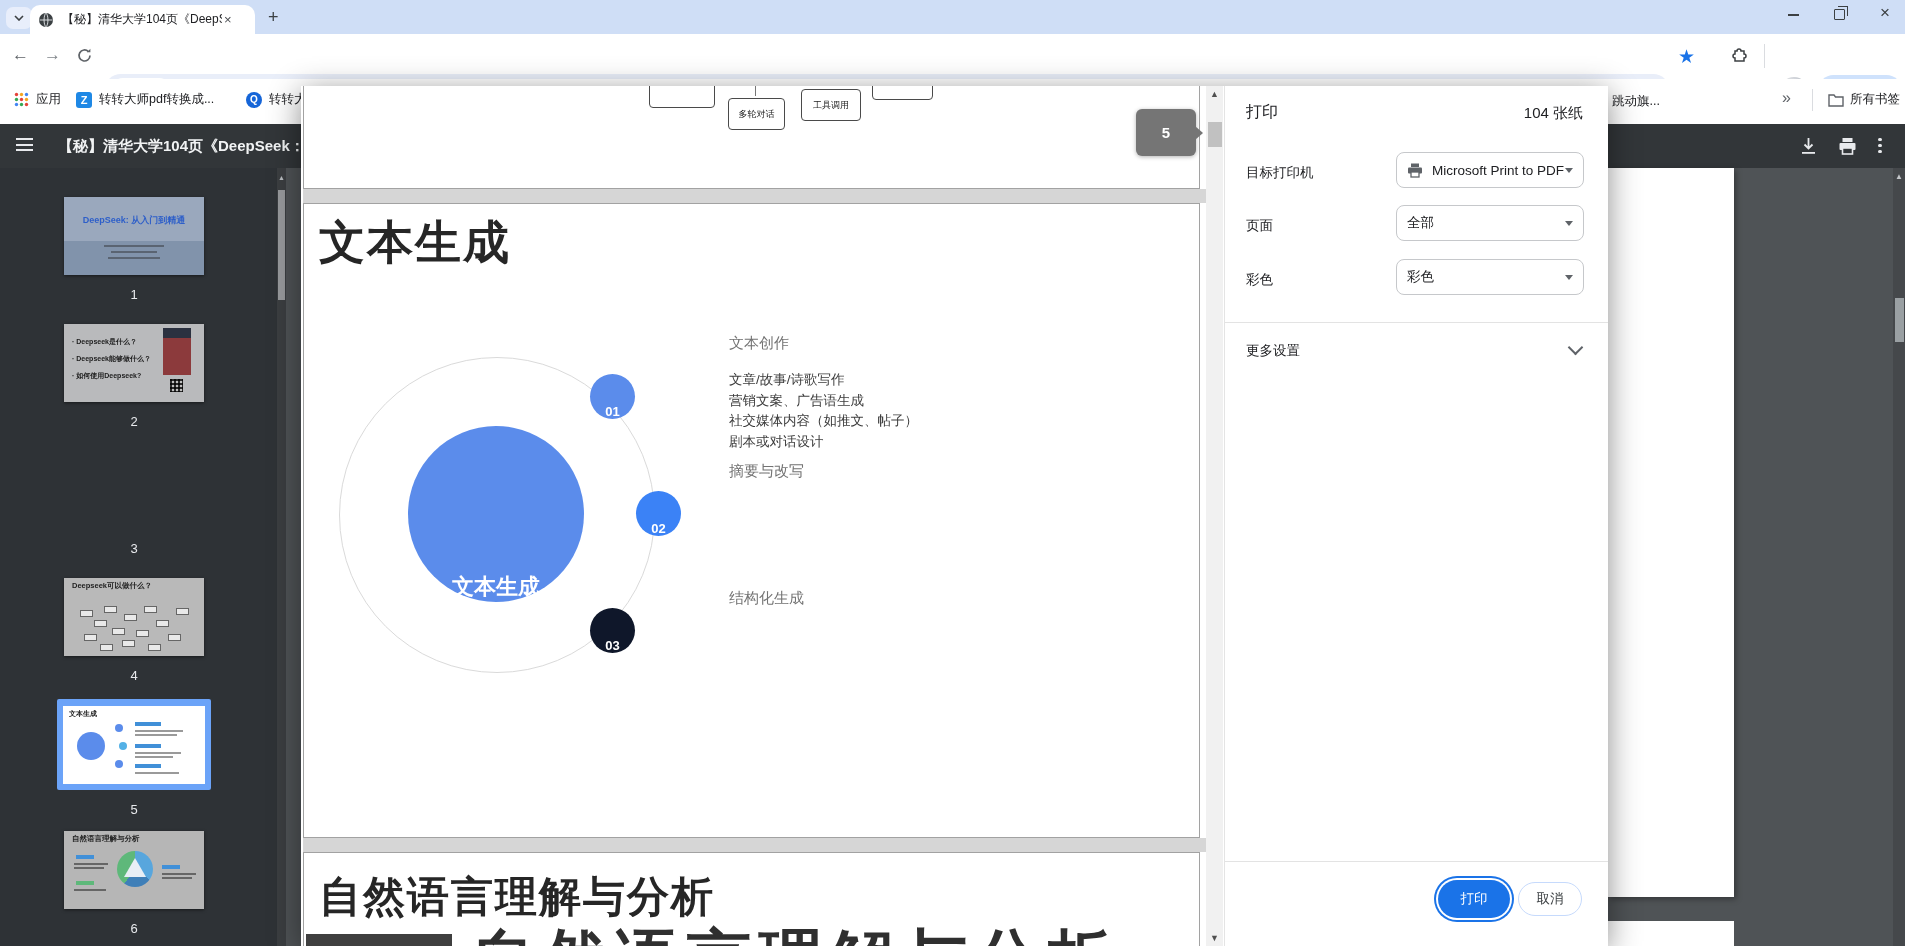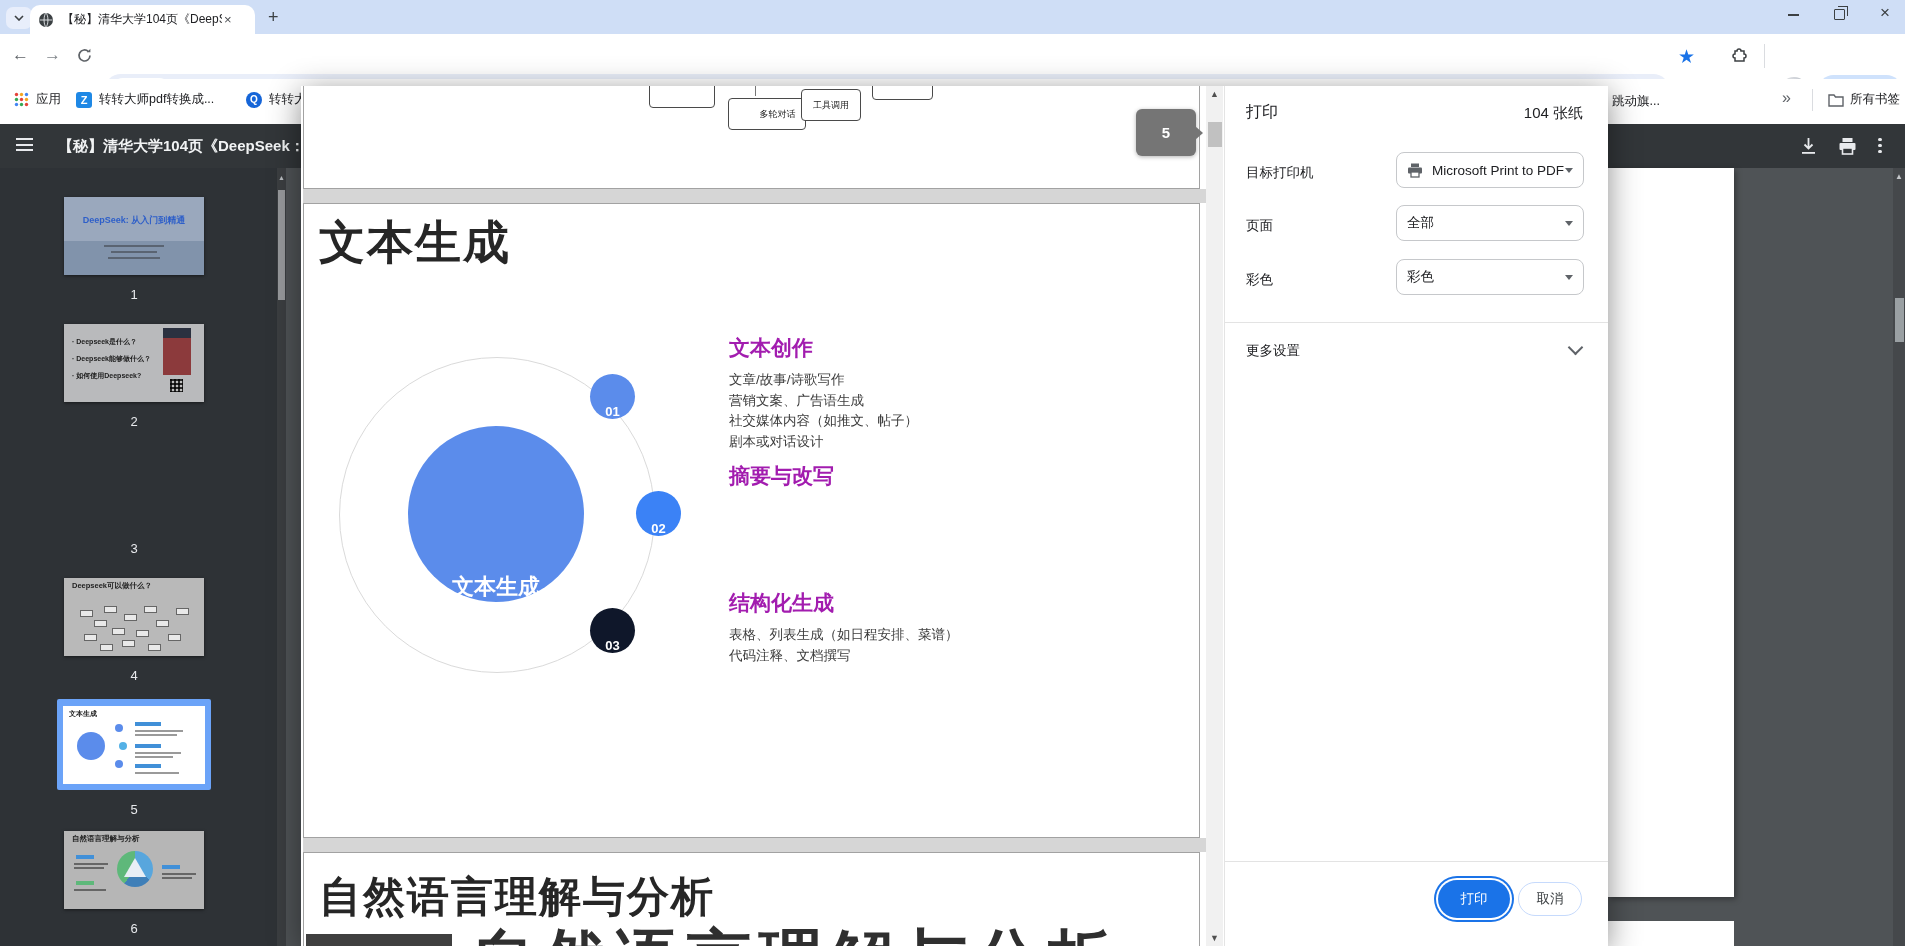--- a/index.html
+++ b/index.html
@@ -31,21 +31,21 @@
   .thumbnum{position:absolute;left:64px;width:140px;text-align:center;font-size:13px;color:#e8eaed;}
   .hbar{position:absolute;background:#5a6472;height:2px;}
   .mmnode{position:absolute;border:1px solid #666;background:#e9e9e9;width:11px;height:5px;}
 
   
   #dialog{left:301px;top:86px;width:1307px;height:860px;background:#fff;box-shadow:0 6px 30px rgba(0,0,0,.45);overflow:hidden;}
   .ppage{position:absolute;left:2px;width:897px;background:#fff;border:1px solid #a2a2a2;box-sizing:border-box;overflow:hidden;}
   .pband{position:absolute;left:2px;width:904px;background:#d6d6d6;}
   .fbox{position:absolute;border:1.5px solid #4a4a4a;border-radius:4px;background:#fff;display:flex;align-items:center;justify-content:center;font-size:9px;color:#222;}
   .circle{position:absolute;border-radius:50%;display:flex;align-items:flex-end;justify-content:center;color:#fff;font-weight:bold;}
-  .sechead{position:absolute;font-size:21px;font-weight:700;color:#a21caf;}
+  .sechead{position:absolute;font-size:15px;font-weight:400;color:#737373;}
   .secline{font-size:13.5px;color:#3c3c3c;line-height:20.5px;white-space:nowrap;}
   .pvsb{position:absolute;left:905px;width:17px;background:#f1f1f1;}
   .sbarrow{font-size:9px;color:#505050;text-align:center;width:17px;}
   #panel{position:absolute;left:923px;top:0;width:384px;height:860px;background:#fff;border-left:1px solid #e4e4e4;box-sizing:border-box;}
   .plabel{position:absolute;left:21px;font-size:13.5px;color:#202124;}
   .pselect{position:absolute;left:171px;width:188px;height:36px;border:1px solid #c6c8cb;border-radius:8px;box-sizing:border-box;display:flex;align-items:center;padding:0 10px;font-size:13.5px;color:#202124;background:#fff;}
   .caret{width:0;height:0;border-left:4.5px solid transparent;border-right:4.5px solid transparent;border-top:5px solid #5f6368;margin-left:auto;}
   .chev{width:9px;height:9px;border-right:2px solid #5f6368;border-bottom:2px solid #5f6368;transform:rotate(45deg);}
   .hdiv{position:absolute;left:0;width:384px;height:1px;background:#e3e3e3;}
   .btn{position:absolute;border-radius:19px;display:flex;align-items:center;justify-content:center;font-size:13.5px;cursor:pointer;box-sizing:border-box;}
@@ -254,21 +254,21 @@
     <div class="abs" style="left:277px;top:0;width:9px;height:778px;background:#3b3e41;">
       <div style="position:absolute;left:0;top:6px;width:9px;text-align:center;font-size:7px;color:#b9bdc1;">▲</div>
       <div style="position:absolute;left:1px;top:22px;width:7px;height:110px;background:#97999c;"></div>
     </div>
   </div>
 
   <div class="abs" id="dialog">
 
     <div class="ppage" style="top:-1px;height:104px;">
       <div class="fbox" style="left:345px;top:-6px;width:64px;height:26px;"></div>
-      <div class="fbox" style="left:424px;top:12px;width:55px;height:30px;padding-left:21px;">
+      <div class="fbox" style="left:424px;top:12px;width:55px;height:30px;">
           <span>多轮对话</span>
         </div>
       <div class="fbox" style="left:497px;top:3px;width:58px;height:30px;">
           <span>工具调用</span>
         </div>
       <div class="fbox" style="left:568px;top:-8px;width:59px;height:20px;"></div>
       <div style="position:absolute;left:451px;top:-6px;width:1px;height:16px;background:#777;"></div>
     </div>
     <div class="pband" style="top:103px;height:14px;"></div>
 
@@ -292,24 +292,20 @@
       <div style="position:absolute;left:425px;top:166px;">
         <div class="secline">文章/故事/诗歌写作</div>
         <div class="secline">营销文案、广告语生成</div>
         <div class="secline">社交媒体内容（如推文、帖子）</div>
         <div class="secline">剧本或对话设计</div>
       </div>
 
       <div class="sechead" style="left:425px;top:258px;">摘要与改写</div>
 
       <div class="sechead" style="left:425px;top:385px;">结构化生成</div>
-      <div style="position:absolute;left:425px;top:421px;">
-        <div class="secline">表格、列表生成（如日程安排、菜谱）</div>
-        <div class="secline">代码注释、文档撰写</div>
-      </div>
     </div>
     <div class="pband" style="top:752px;height:14px;"></div>
 
     <div class="ppage" style="top:766px;height:95px;">
       <div style="position:absolute;left:15px;top:16px;font-size:42px;font-weight:800;color:#262626;letter-spacing:2px;">自然语言理解与分析</div>
       <div style="position:absolute;left:2px;top:81px;width:146px;height:14px;background:#3f3f3f;"></div>
       <div style="position:absolute;left:167px;top:74px;font-size:64px;font-weight:900;color:#2f2f2f;letter-spacing:8px;line-height:1;white-space:nowrap;">自然语言理解与分析</div>
     </div>
 
     <div class="pvsb" style="top:0;height:860px;">

